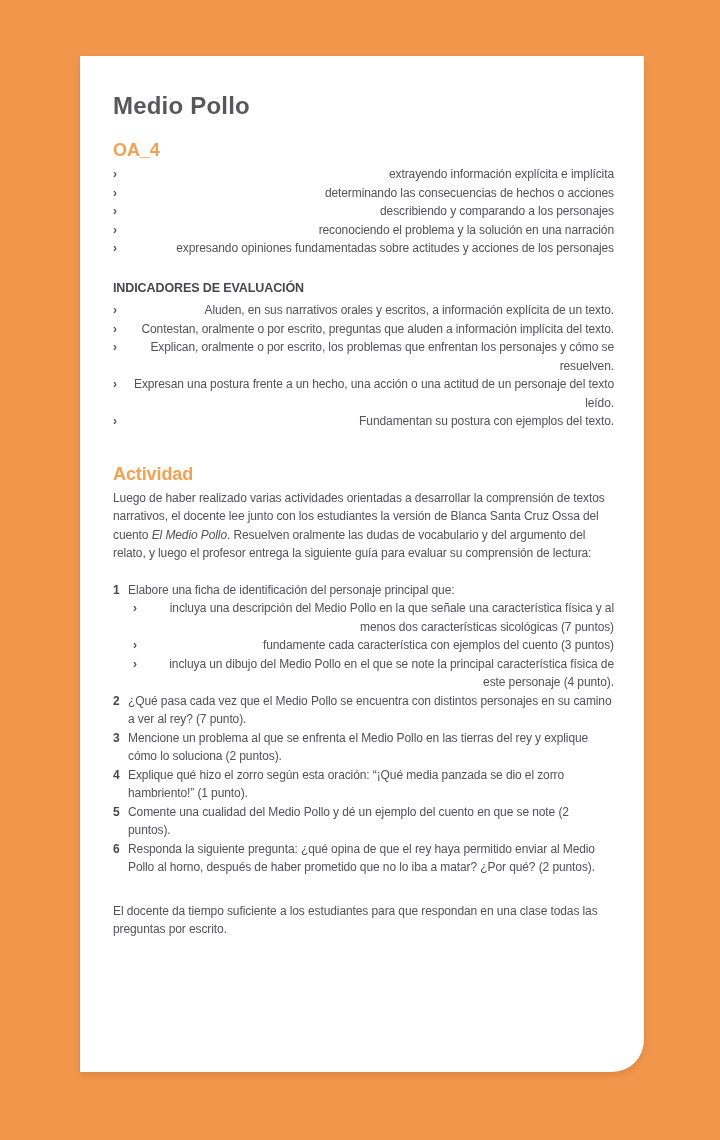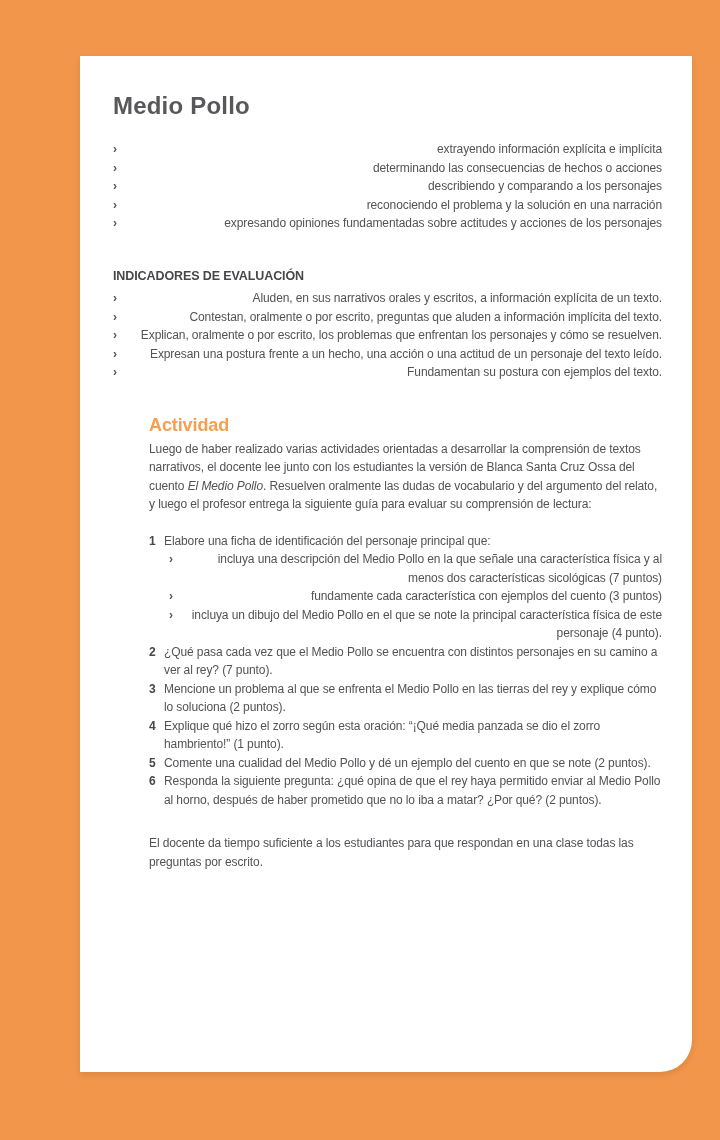--- a/index.html
+++ b/index.html
@@ -7,21 +7,21 @@
   body {
     position: relative;
     background: #F2964B;
     font-family: "Liberation Sans", "DejaVu Sans", sans-serif;
     overflow: hidden;
   }
   .sheet {
     position: absolute;
     left: 80px;
     top: 56px;
-    width: 612px;
+    width: 564px;
     height: 1016px;
     background: #ffffff;
     border-radius: 0 0 32px 0;
     padding: 36px 30px 0 33px;
     color: #525257;
     font-size: 12px;
     line-height: 18.5px;
     letter-spacing: -0.1px;
     box-shadow: 0 3px 7px rgba(0,0,0,0.10);
   }
@@ -47,23 +47,23 @@
     line-height: 18.5px;
   }
   .bullets { list-style: none; }
   .bullets li { display: flex; }
   .bullets .marker {
     flex: 0 0 15px;
     color: #525257;
     font-weight: bold;
   }
   .bullets .btext { flex: 1; text-align: right; }
-  .section-indicadores { margin-top: 34px; }
+  .section-indicadores { margin-top: 21px; }
   .section-indicadores h3 { margin-bottom: 4px; }
-  .section-actividad { margin-top: 33px; margin-left: 36px; }
+  .section-actividad { margin-top: 33px; }
   .intro-par { margin-bottom: 18px; }
   .instructions-label { margin-bottom: 4px; }
   .numbered { list-style: none; }
   .numbered > li { display: flex; }
   .numbered .num {
     flex: 0 0 15px;
     font-weight: bold;
     color: #47474B;
   }
   .numbered .li-body { flex: 1; }
@@ -72,20 +72,21 @@
   em { font-style: italic; }
 </style>
 </head>
 <body>
 
 <div class="sheet">
 
   <h1 class="doc-title">Medio Pollo</h1>
 
   <section class="section-oa">
+    <h2 class="orange-heading">OA_4</h2>
     <ul class="bullets">
       <li>
           <span class="marker">›</span>
           <span class="btext">extrayendo información explícita e implícita</span>
         </li>
       <li>
           <span class="marker">›</span>
           <span class="btext">determinando las consecuencias de hechos o acciones</span>
         </li>
       <li>

